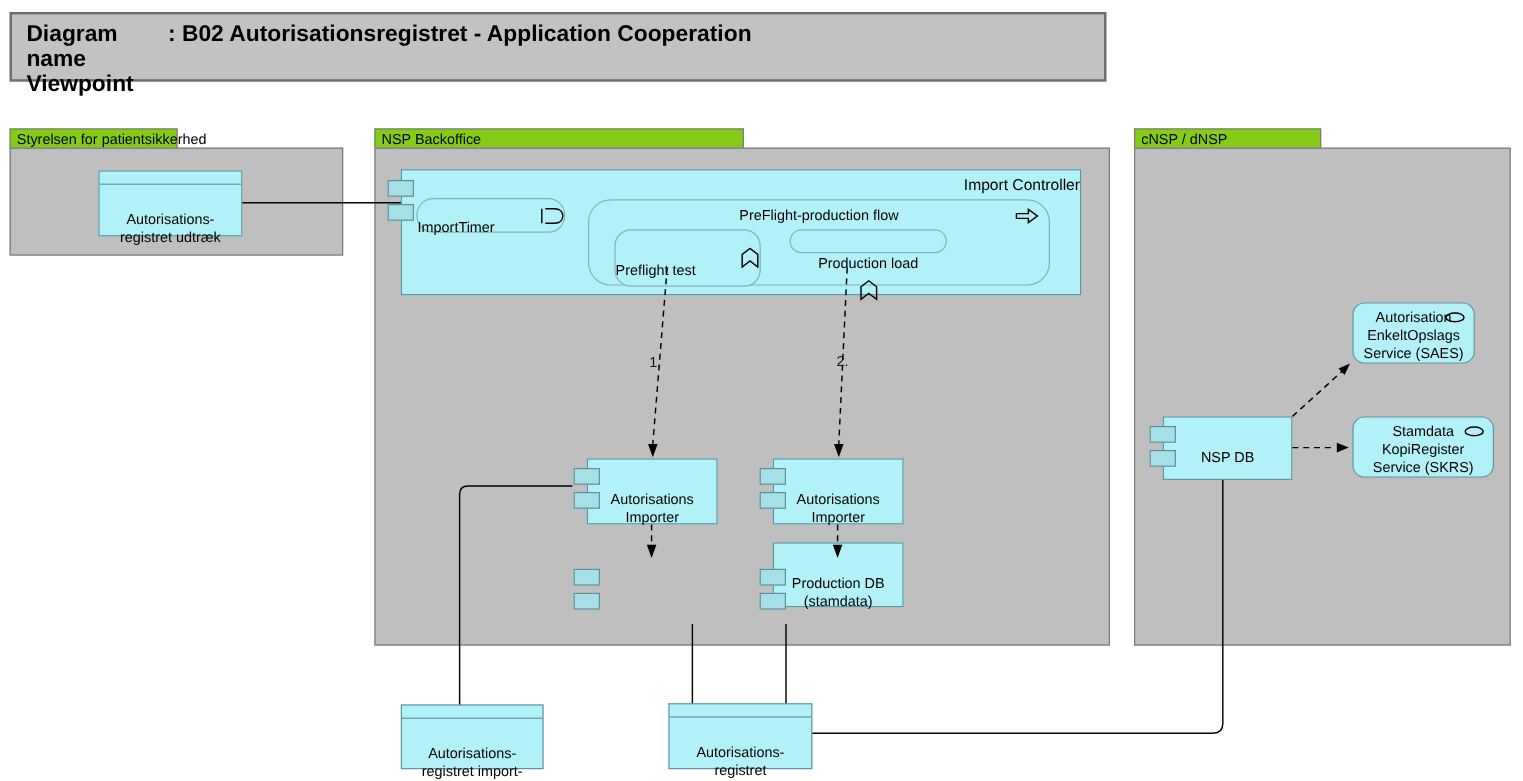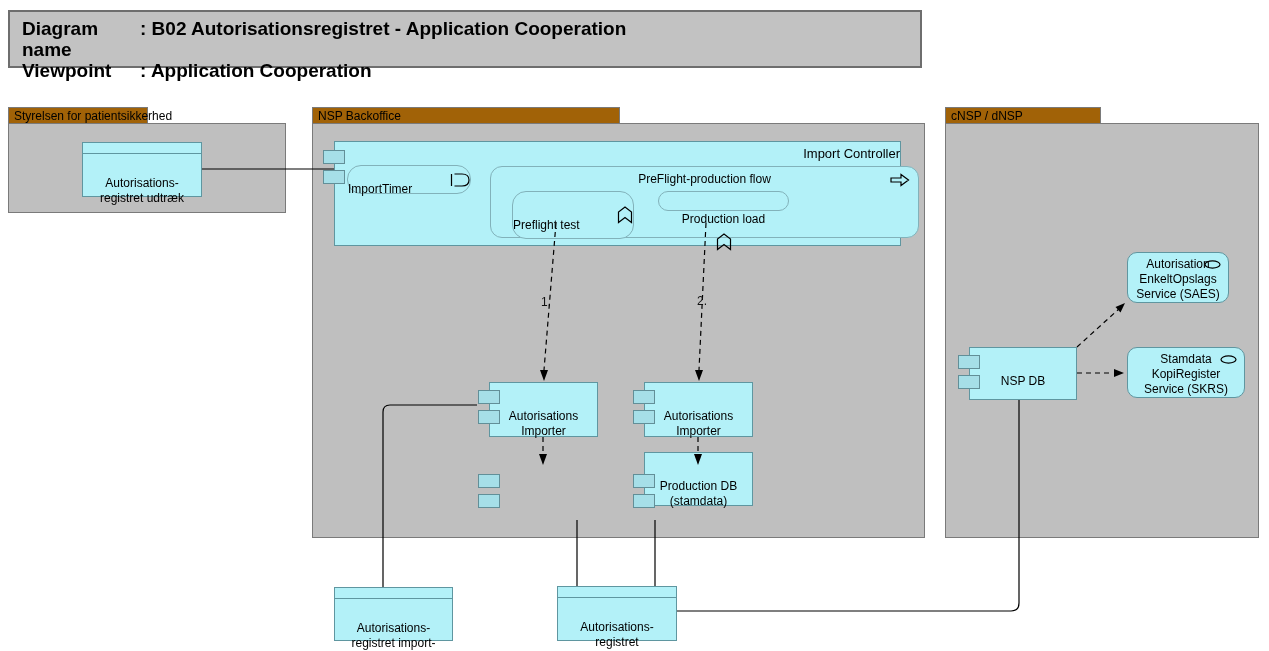--- a/index.html
+++ b/index.html
@@ -10,21 +10,21 @@
   
   .titlebox{
     position:absolute;left:8px;top:10px;width:914px;height:58px;
     background:#c2c2c2;border:2px solid #6e6e6e;box-sizing:border-box;
     padding:6px 0 0 12px;
   }
   .trow{display:flex;font-weight:bold;font-size:19px;line-height:21px;}
   .tlbl{width:118px;flex:none;}
   
   .gtab{
-    position:absolute;background:#a16207;border:1px solid #7a7a7a;box-sizing:border-box;
+    position:absolute;background:#84cc16;border:1px solid #7a7a7a;box-sizing:border-box;
     font-size:12px;line-height:15px;padding:1px 0 0 5px;white-space:nowrap;overflow:visible;
   }
   .gbody{
     position:absolute;background:#bfbfbf;border:1px solid #7a7a7a;box-sizing:border-box;
   }
   
   .node{position:absolute;box-sizing:border-box;font-size:12px;line-height:15px;text-align:center;}
   .comp{
     background:#b3f1f8;border:1px solid #5f96a0;
     display:flex;justify-content:center;align-items:flex-start;padding-top:6px;
@@ -64,21 +64,20 @@
 
 <div class="canvas">
 
   <div class="titlebox">
     <div class="trow">
       <span class="tlbl">Diagram name</span>
       <span class="tval">: B02 Autorisationsregistret - Application Cooperation</span>
     </div>
     <div class="trow">
       <span class="tlbl">Viewpoint</span>
-      <span class="tval">: Application Cooperation</span>
     </div>
   </div>
 
   <div class="gtab" style="left:8px;top:107px;width:140px;height:17px;">
     <span>Styrelsen for patientsikkerhed</span>
   </div>
   <div class="gbody" style="left:8px;top:123px;width:278px;height:90px;"></div>
 
   <div class="gtab" style="left:312px;top:107px;width:308px;height:17px;">
     <span>NSP Backoffice</span>
@@ -103,21 +102,21 @@
   <div class="port" style="left:323px;top:170px;"></div>
 
   <div class="node rounded" style="left:347px;top:165px;width:124px;height:29px;">
     <span class="node-label">ImportTimer</span>
     <svg class="icon" width="20" height="14" viewBox="0 0 20 14">
       <path d="M1.5,1 V13" stroke="#000" stroke-width="1.2" fill="none"></path>
       <path d="M4.5,1 H12 C16.5,1 19,3.6 19,7 C19,10.4 16.5,13 12,13 H4.5" stroke="#000" stroke-width="1.2" fill="none"></path>
     </svg>
   </div>
 
-  <div class="node rounded biground" style="left:490px;top:166px;width:429px;height:72px;">
+  <div class="node rounded biground" style="left:490px;top:166px;width:385px;height:72px;border-radius:19px;">
     <div class="flow-title">PreFlight-production flow</div>
     <svg class="icon flow-arrow" width="20" height="14" viewBox="0 0 20 14">
       <polygon points="1,5 11,5 11,1.5 18.5,7 11,12.5 11,9 1,9" fill="none" stroke="#000" stroke-width="1.2"></polygon>
     </svg>
   </div>
 
   <div class="node rounded" style="left:512px;top:191px;width:122px;height:48px;">
     <span class="node-label">Preflight test</span>
     <svg class="icon" width="16" height="18" viewBox="0 0 16 18">
       <polygon points="1.5,16.5 1.5,6 8,1 14.5,6 14.5,16.5 8,11.5" fill="none" stroke="#000" stroke-width="1.2"></polygon>

